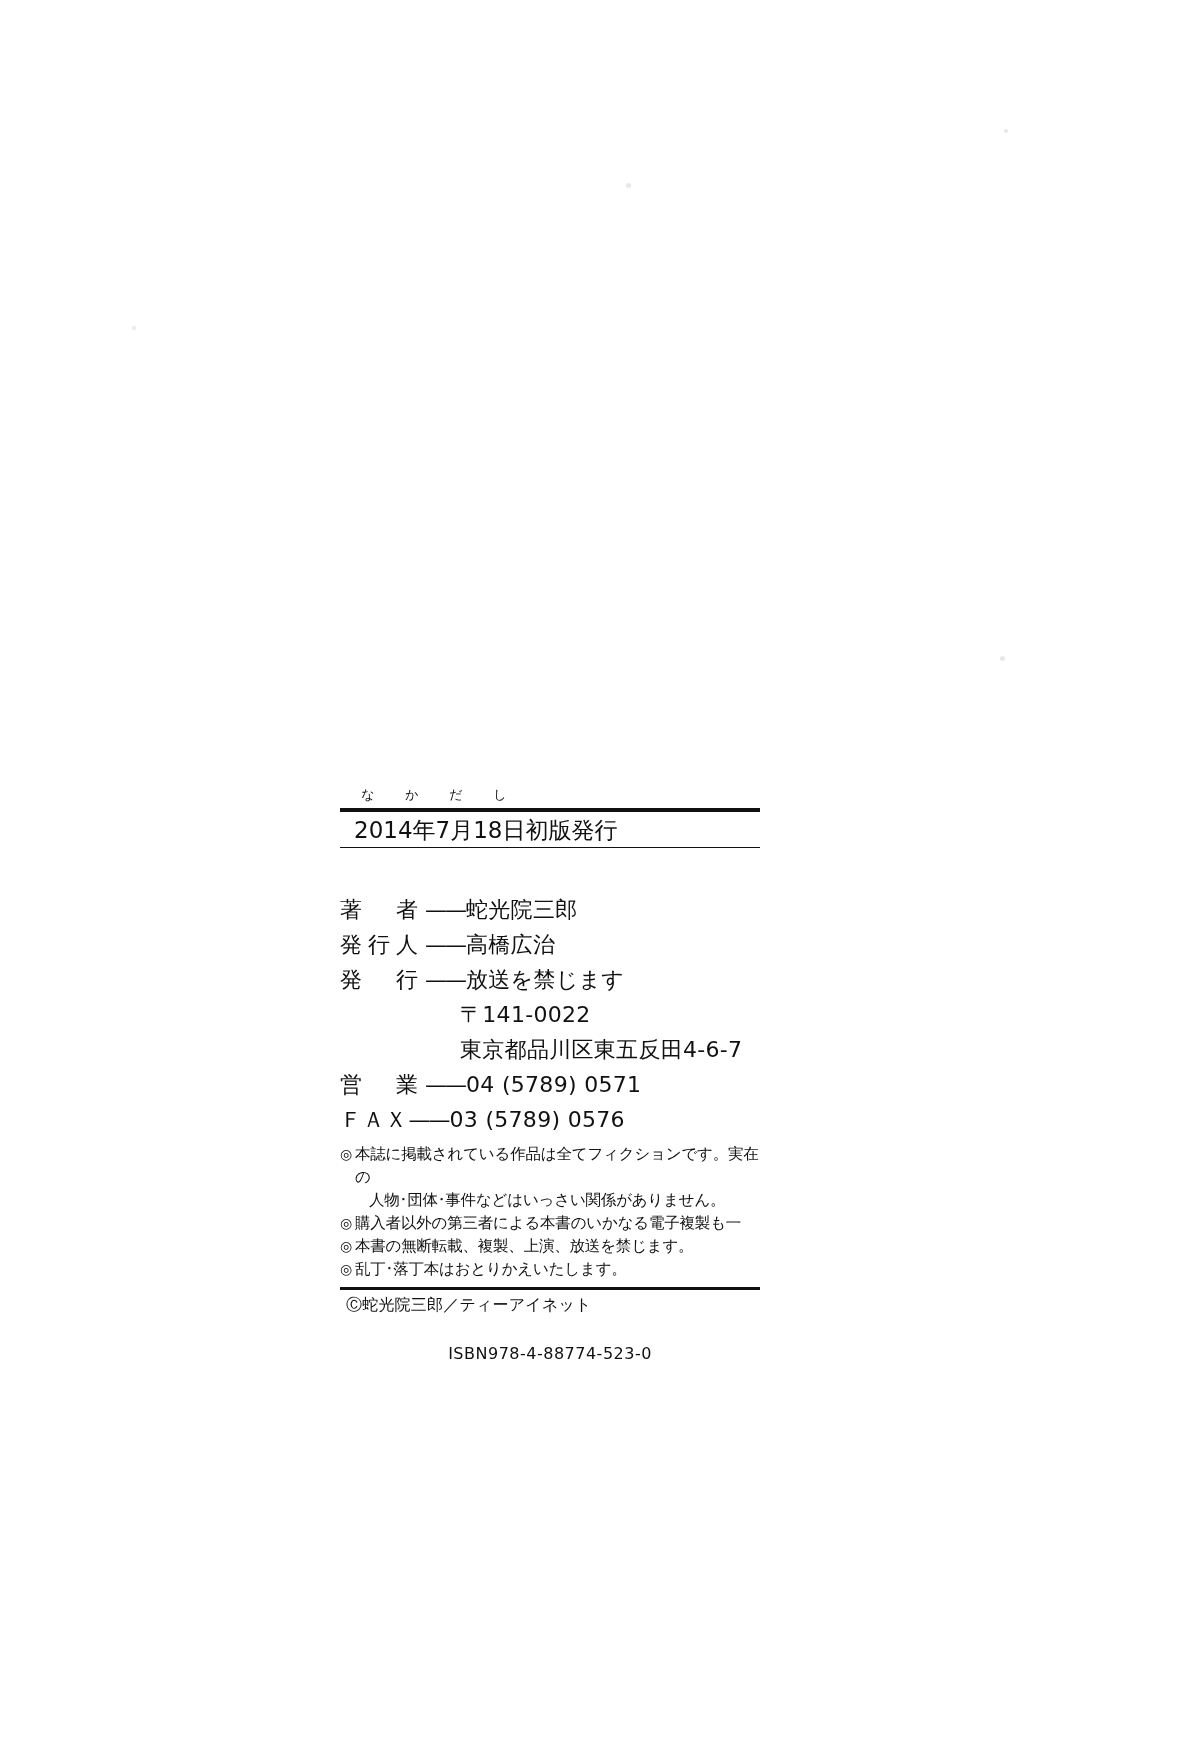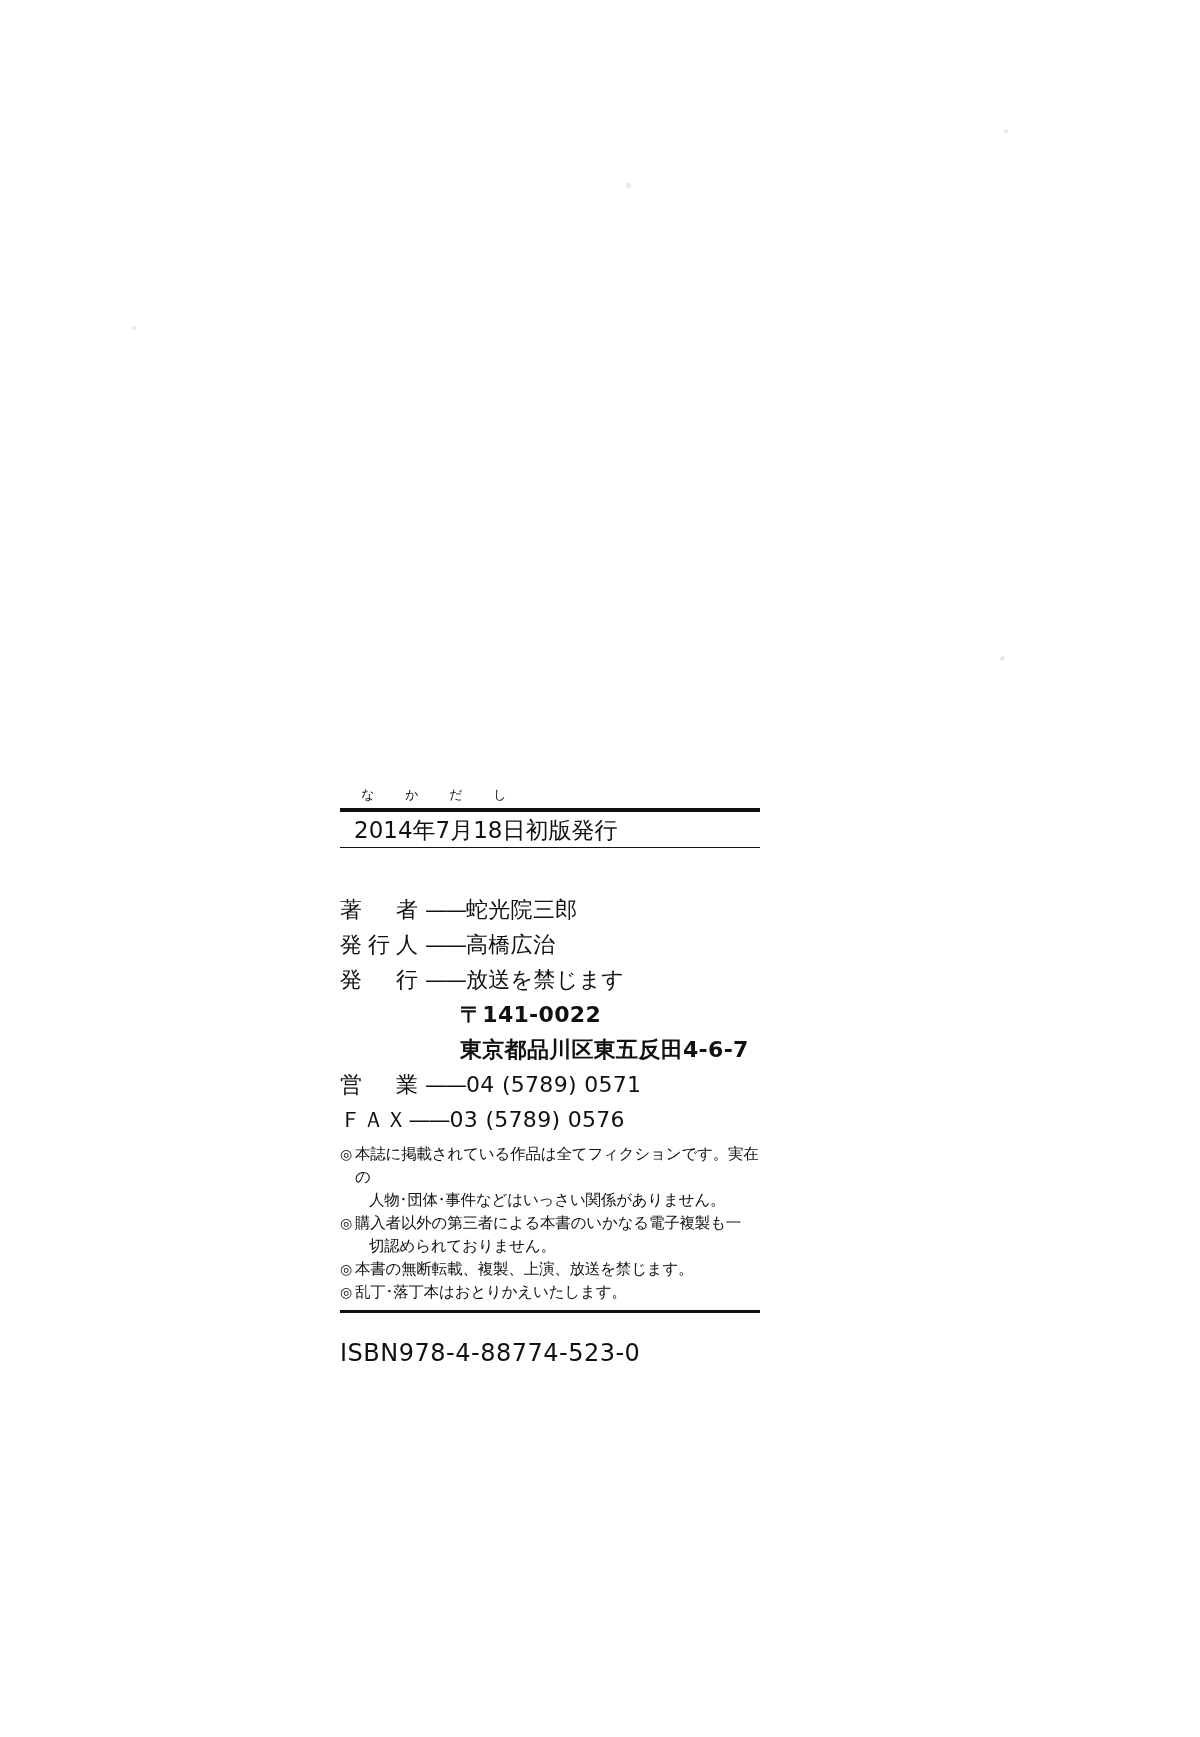--- a/index.html
+++ b/index.html
@@ -96,21 +96,20 @@
     letter-spacing: -2px;
     margin: 0 1px 0 1px;
   }
   .credit-value {
     letter-spacing: 0.3px;
   }
   .addr-line {
     padding-left: 120px;
     white-space: nowrap;
     letter-spacing: 0.3px;
-    font-weight: bold;
   }
 
   
   .notes {
     margin-top: 6px;
     font-family: "DejaVu Sans", sans-serif;
     font-size: 15.5px;
     line-height: 23px;
   }
   .note {
@@ -137,21 +136,22 @@
   }
   .copyright {
     font-family: "DejaVu Sans", sans-serif;
     font-size: 16px;
     line-height: 26px;
     padding: 2px 0 0 6px;
     letter-spacing: 0.2px;
   }
   .isbn {
     font-family: "DejaVu Sans", sans-serif;
-    font-size: 24px;
+    font-size: 16px;
+    text-align: center;
     margin-top: 26px;
     letter-spacing: 0.5px;
   }
 </style>
 </head>
 <body>
 
 <div class="speck" style="left:132px;top:326px;width:4px;height:4px;"></div>
 <div class="speck" style="left:626px;top:183px;width:5px;height:5px;"></div>
 <div class="speck" style="left:1004px;top:129px;width:4px;height:4px;"></div>
@@ -215,36 +215,36 @@
       <span class="note-text">
         <span>本誌に掲載されている作品は全てフィクションです。実在の</span>
         <span class="cont">人物･団体･事件などはいっさい関係がありません。</span>
       </span>
     </div>
 
     <div class="note">
       <span class="mark">◎</span>
       <span class="note-text">
         <span>購入者以外の第三者による本書のいかなる電子複製も一</span>
-        <span class="cont">切認められておりません。</span>
       </span>
     </div>
 
     <div class="note">
       <span class="mark">◎</span>
       <span class="note-text">
         <span>本書の無断転載、複製、上演、放送を禁じます。</span>
       </span>
     </div>
 
     <div class="note">
       <span class="mark">◎</span>
       <span class="note-text">
         <span>乱丁･落丁本はおとりかえいたします。</span>
       </span>
     </div>
 
   </div>
 
   <div class="rule-bottom"></div>
+  <div class="copyright">Ⓒ蛇光院三郎／ティーアイネット</div>
   <div class="isbn">ISBN978-4-88774-523-0</div>
 
 </div>
 
 </body></html>

